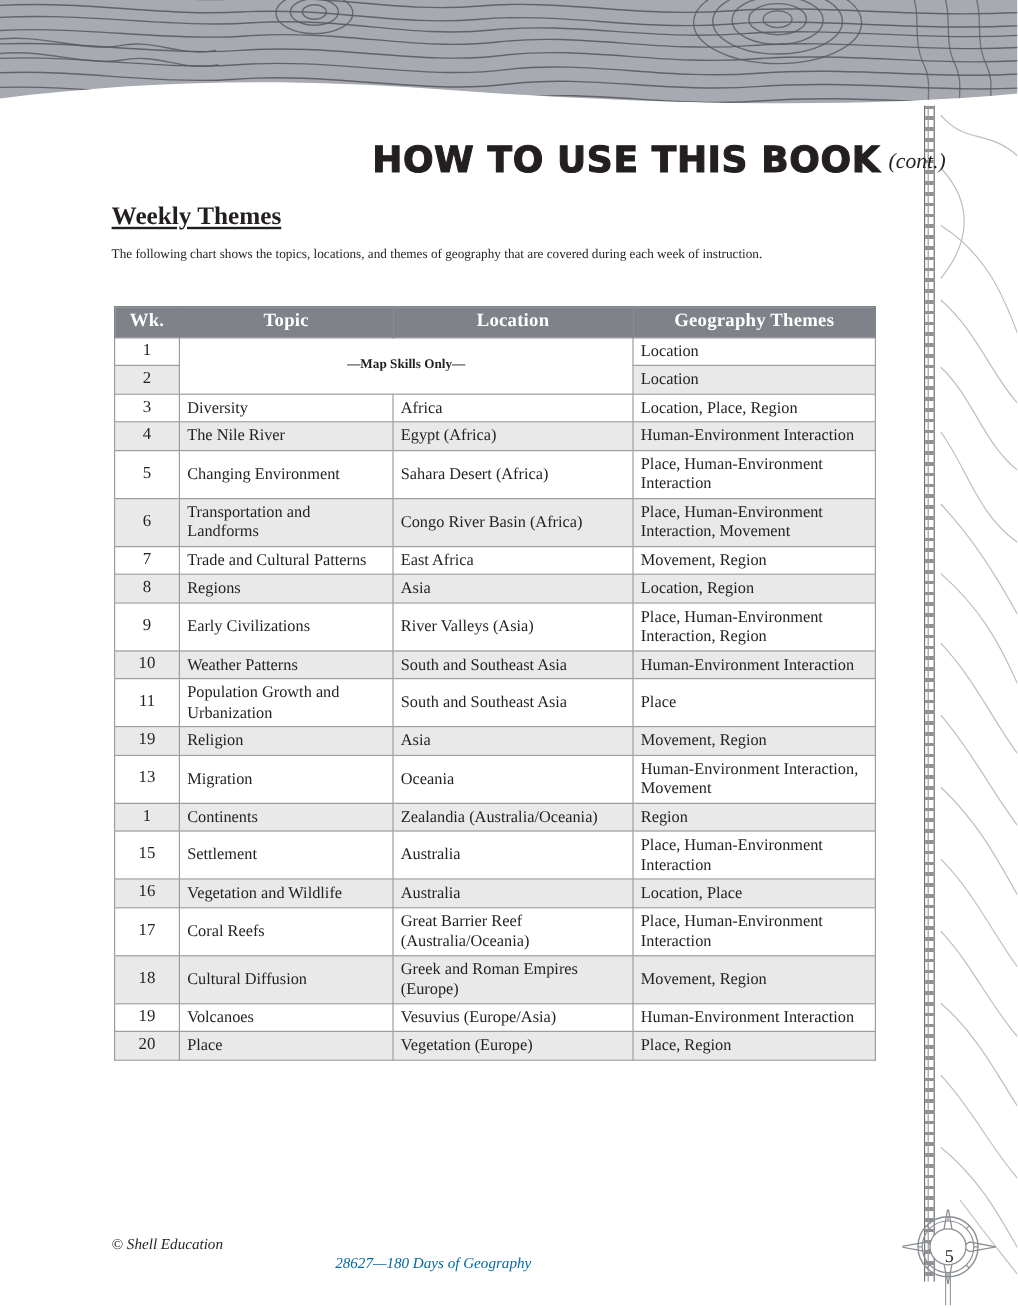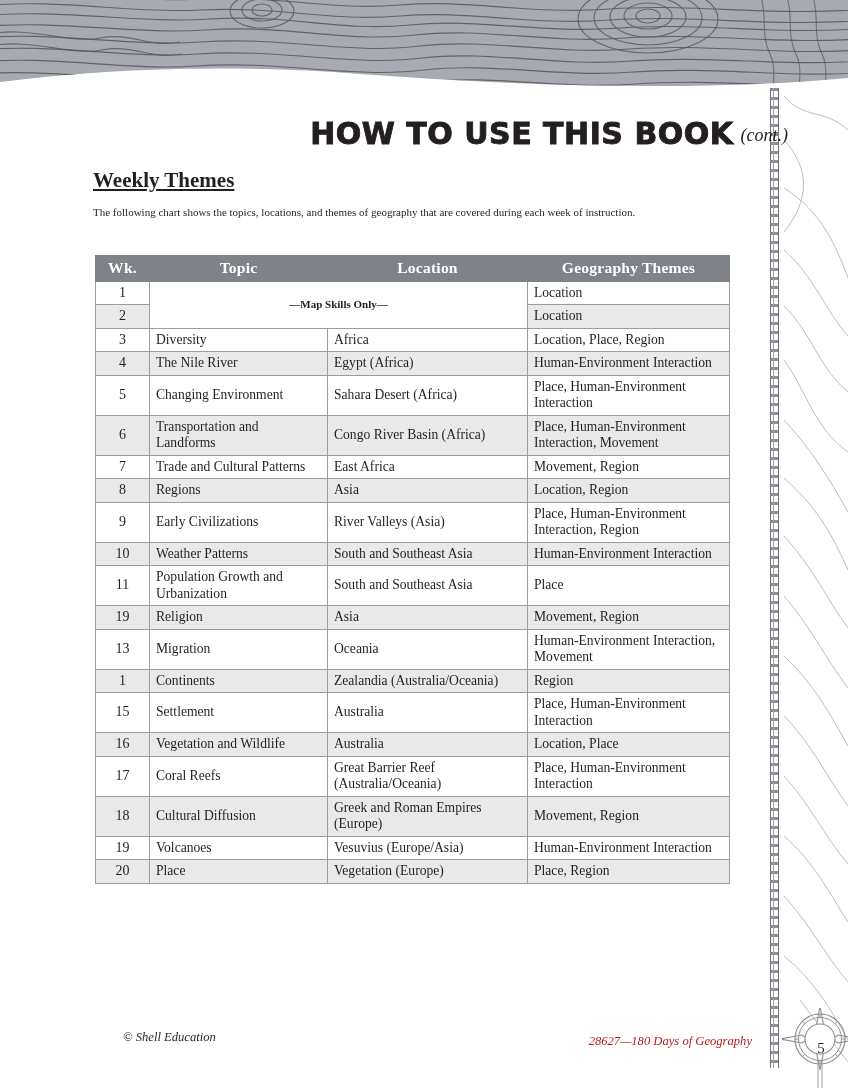--- a/index.html
+++ b/index.html
@@ -119,36 +119,36 @@
     background:#e9e9e9;
     text-align:center;
     font-weight:bold;
     font-size:11px;
     vertical-align:middle;
   }
   td.wk-top-white{background:#ffffff;}
 
   
   #footer{
-    position:absolute;left:0;top:1030px;width:800px;height:40px;margin-left:30px;
+    position:absolute;left:0;top:1030px;width:800px;height:40px;
   }
   #footer-left{
     position:absolute;left:93px;top:0;
     font-family:"Liberation Serif", serif;
     font-style:italic;
     font-size:12.6px;
     color:#231f20;
   }
   #footer-right{
-    position:absolute;left:0;top:4px;width:722px;
-    text-align:right;
+    position:absolute;left:0;top:16px;width:722px;
+    text-align:center;
     font-family:"Liberation Serif", serif;
     font-style:italic;
     font-size:12.6px;
-    color:#b91c1c;
+    color:#0369a1;
   }
   #page-badge{
     position:absolute;left:752px;top:-22px;width:78px;height:80px;
   }
   #page-badge .pagenum{
     position:absolute;left:0;top:0;width:78px;height:80px;
     display:flex;align-items:center;justify-content:center;
     font-family:"Liberation Serif", serif;
     font-size:15px;
     color:#231f20;

